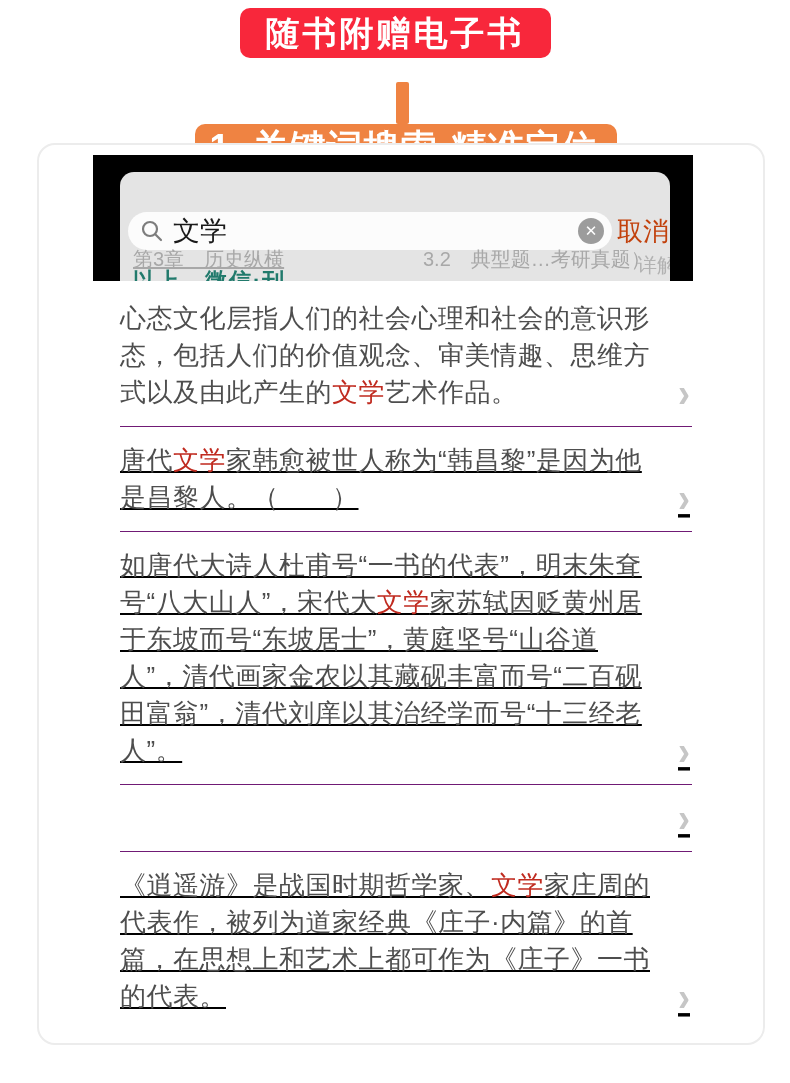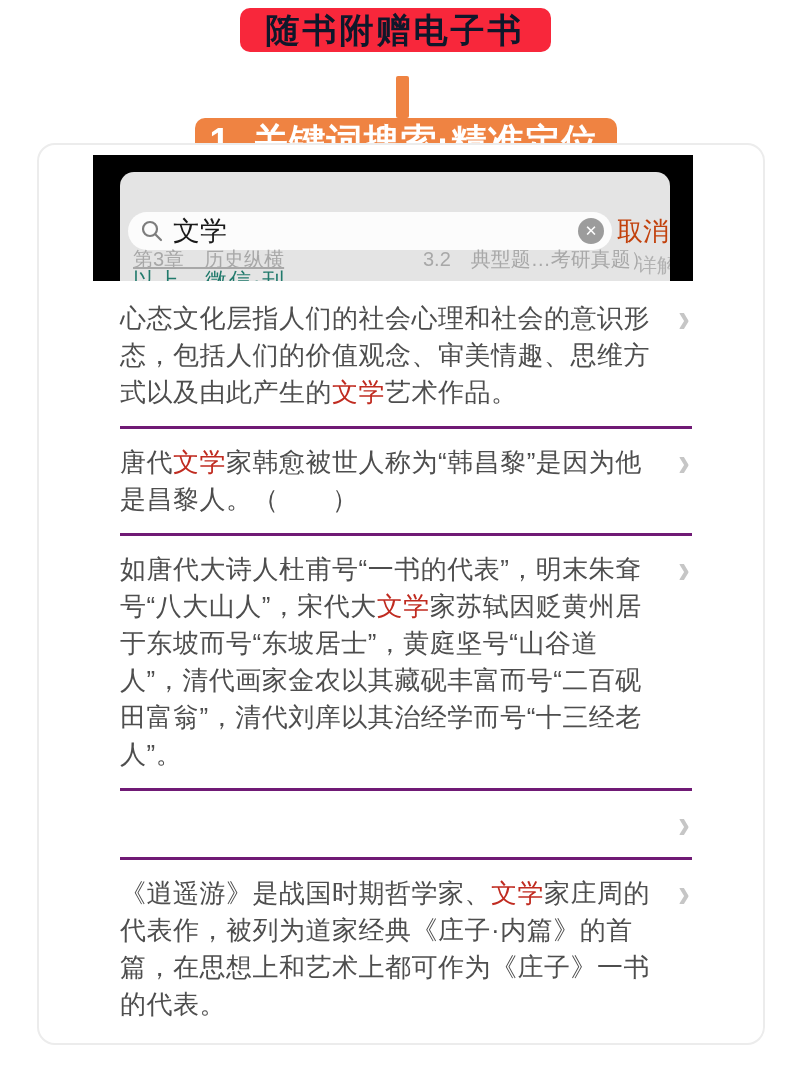--- a/index.html
+++ b/index.html
@@ -6,24 +6,24 @@
   html, body { background: #ffffff; }
   body {
     width: 790px; height: 1083px;
     font-family: "Liberation Sans", "DejaVu Sans", sans-serif;
     position: relative; overflow: hidden;
   }
 
   
   .promo-wrap { display: flex; justify-content: center; margin-top: 8px; }
   .promo-banner {
-    background: #f8273b; color: #0f172a;
+    background: #f8273b; color: #ffffff;
     font-size: 34px; font-weight: bold; letter-spacing: 3px;
     padding: 6px 26px; border-radius: 10px; line-height: 34px;
-    height: 44px; display: flex; align-items: center;
+    height: 50px; display: flex; align-items: center;
   }
 
   
   .section-header { display: flex; align-items: center; margin: 24px 0 0 22px; flex-direction: column; }
   .section-bar {
     width: 13px; height: 42px; background: #ef8342; border-radius: 2px;
     margin-right: 7px;
   }
   .section-pill {
     background: #ef8342; color: #ffffff;
@@ -68,33 +68,33 @@
     position: absolute; left: 497px; top: 45px;
     font-size: 26px; color: #c2410c; line-height: 28px; white-space: nowrap;
   }
   .ghost-row { position: absolute; top: 74px; left: 0; width: 100%; height: 24px;
     color: #a8a8a8; font-size: 20px; white-space: nowrap; }
   .ghost-left   { position: absolute; left: 13px; text-decoration: underline; }
   .ghost-middle { position: absolute; left: 303px; }
   .ghost-right  { position: absolute; left: 517px; top: 6px; color: #b2b2b2; }
   .ghost-toc {
     position: absolute; top: 94px; left: 13px; height: 15px; overflow: hidden;
-    color: #217a6c; font-size: 22px; font-weight: normal; letter-spacing: 2px;
+    color: #217a6c; font-size: 22px; font-weight: bold; letter-spacing: 2px;
     white-space: nowrap;
     text-align: right;
   }
 
   
   .results {
     position: absolute; left: 81px; top: 140px; width: 572px;
   }
   .result-row {
-    display: flex; align-items: flex-start; padding: 15px 0; cursor: pointer;
+    display: flex; align-items: flex-end; padding: 15px 0; cursor: pointer;
   }
-  .result-row + .result-row { border-top: 3px solid #701a75; }
+  .result-row + .result-row { border-top: 1px solid #701a75; text-decoration: underline; }
   .result-text {
     width: 532px; font-size: 26px; line-height: 37px; color: #4e4e4e;
     letter-spacing: 0.5px;
   }
   .result-text .hl { color: #c02b20; }
   .chevron {
     margin-left: auto; color: #c6c6c6; font-size: 36px; line-height: 36px;
     font-weight: bold; transform: scaleY(1.15); padding-right: 2px;
     flex: 0 0 auto; user-select: none;
   }

